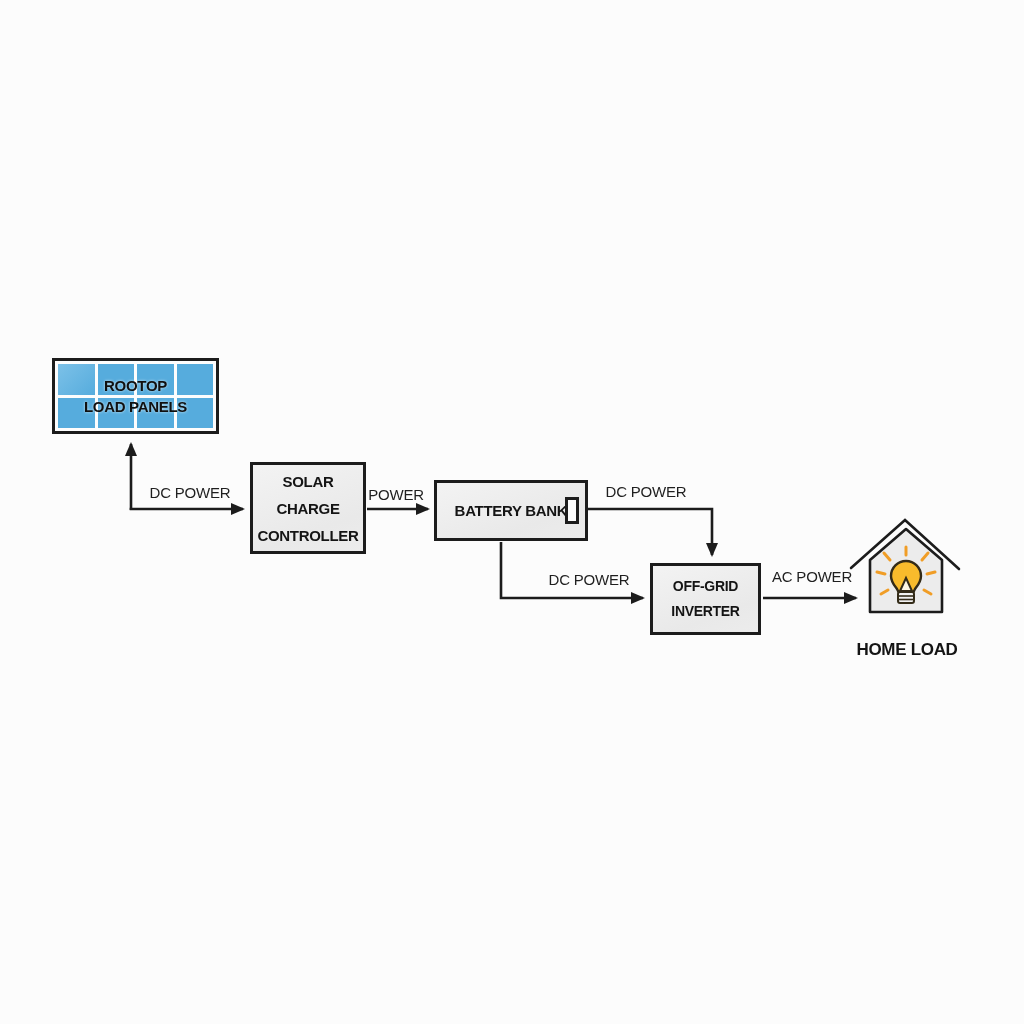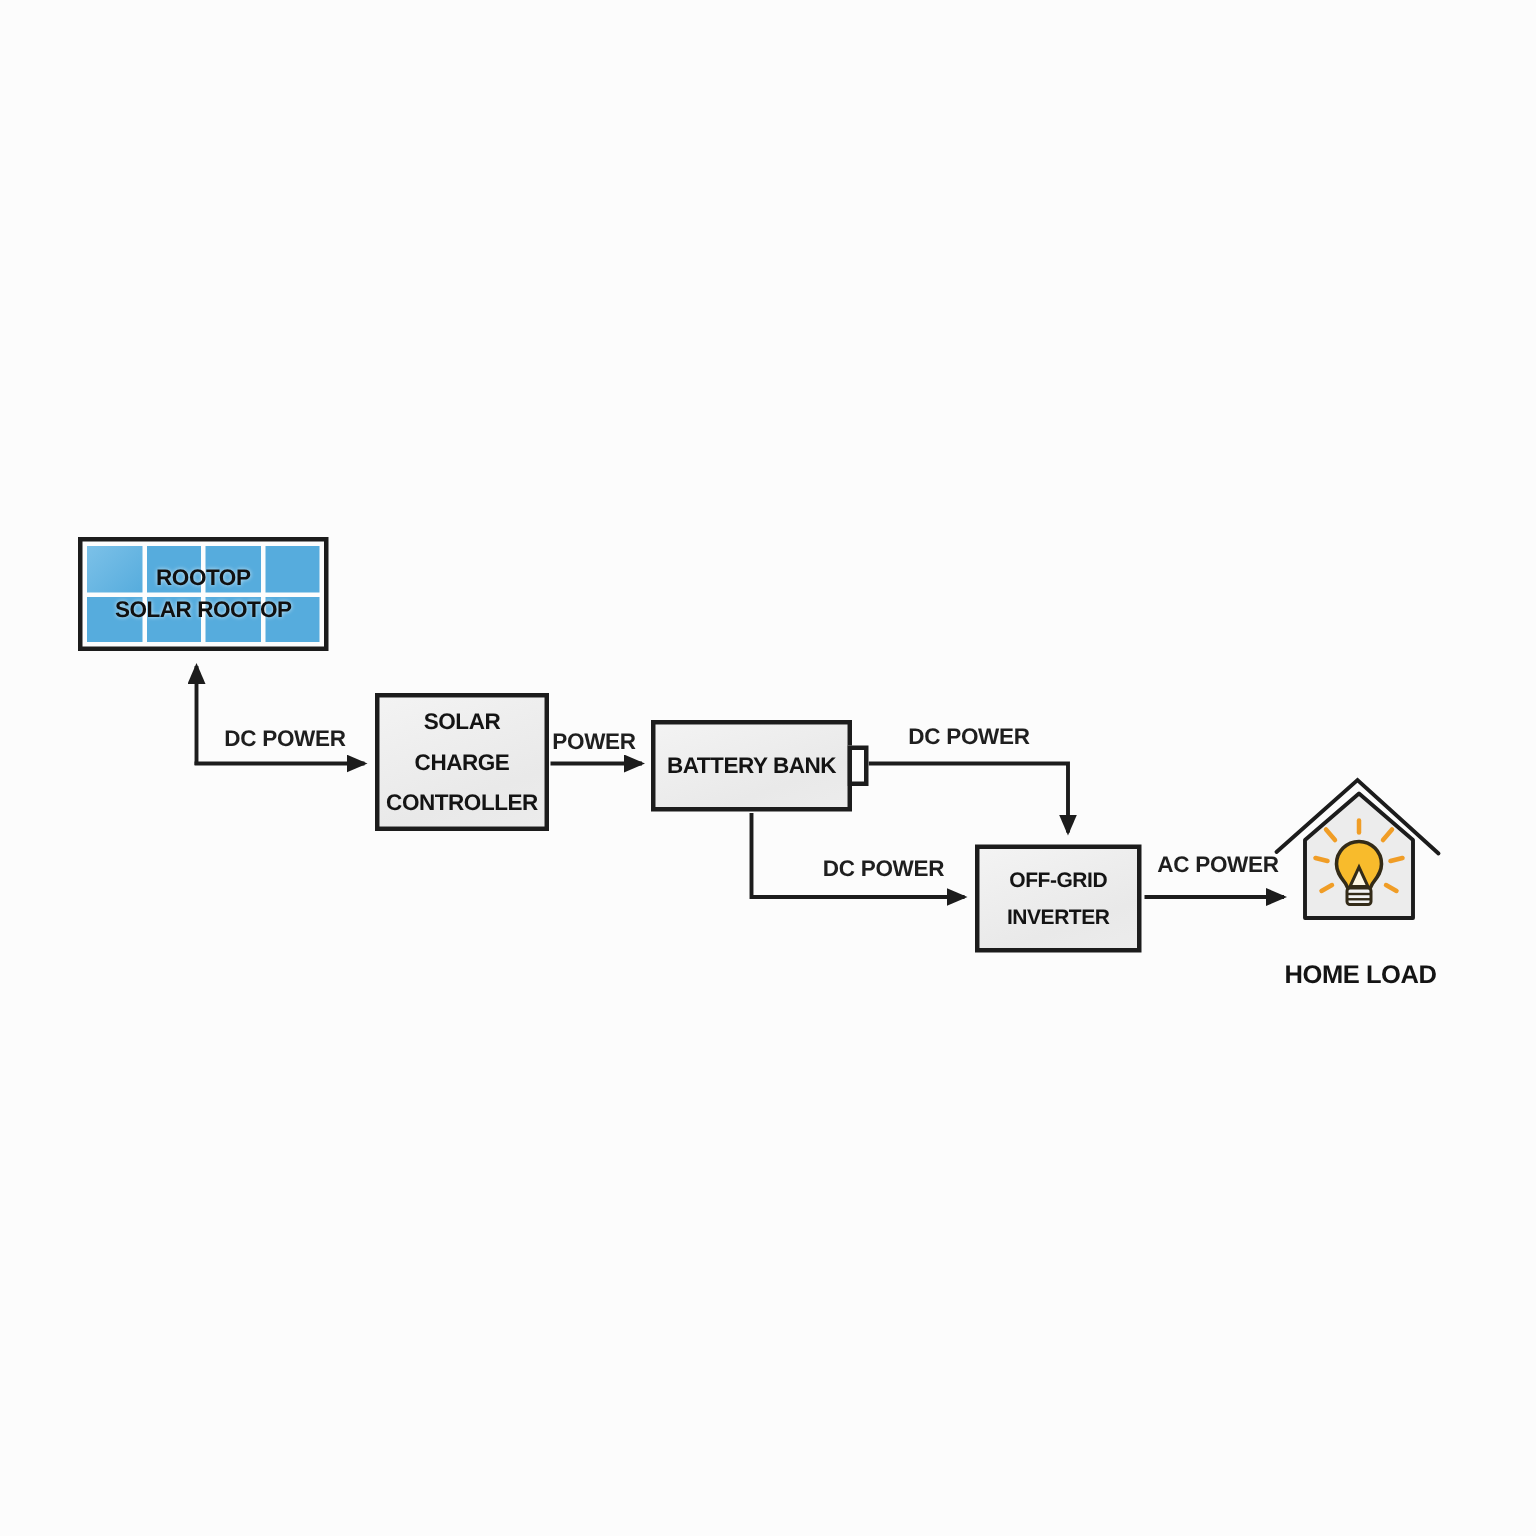--- a/index.html
+++ b/index.html
@@ -57,33 +57,33 @@
     align-items: center;
     justify-content: center;
     font-size: 15px;
     line-height: 21px;
     font-weight: bold;
     color: #101010;
     text-shadow: 0 0 3px rgba(255,255,255,0.75);
   }
 
   #charge-controller { left: 250px; top: 462px; width: 116px; height: 92px; font-size: 15px; line-height: 27px; }
-  #battery-bank      { left: 434px; top: 480px; width: 134px; height: 61px; font-size: 15px; }
+  #battery-bank      { left: 434px; top: 480px; width: 154px; height: 61px; font-size: 15px; }
   #battery-terminal  {
     position: absolute;
     left: 565px; top: 497px; width: 14px; height: 27px;
     border: 3px solid #1c1c1c;
     background: #fbfbfb;
   }
   #inverter          { left: 650px; top: 563px; width: 111px; height: 72px; font-size: 14px; line-height: 25px; }
 
   .flow-label {
     position: absolute;
     font-size: 15px;
-    font-weight: bold;
+    font-weight: normal;
     letter-spacing: -0.2px;
     color: #1f1f1f;
     text-align: center;
     white-space: nowrap;
   }
   #label-panels-dc    { left: 148px; top: 484px; width: 84px; }
   #label-power        { left: 367px; top: 486px; width: 58px; }
   #label-battery-dc-1 { left: 604px; top: 483px; width: 84px; }
   #label-battery-dc-2 { left: 547px; top: 571px; width: 84px; }
   #label-ac           { left: 771px; top: 568px; width: 82px; }
@@ -158,21 +158,21 @@
       <div class="panel-cell"></div>
       <div class="panel-cell"></div>
       <div class="panel-cell"></div>
       <div class="panel-cell"></div>
       <div class="panel-cell"></div>
       <div class="panel-cell"></div>
       <div class="panel-cell"></div>
     </div>
     <div class="panel-caption">
       <span>ROOTOP</span>
-      <span>SOLAR ROOTOP</span>
+      <span>LOAD PANELS</span>
     </div>
   </div>
 
   <div class="node" id="charge-controller">
     <span>SOLAR</span>
     <span>CHARGE</span>
     <span>CONTROLLER</span>
   </div>
 
   <div class="node" id="battery-bank">

